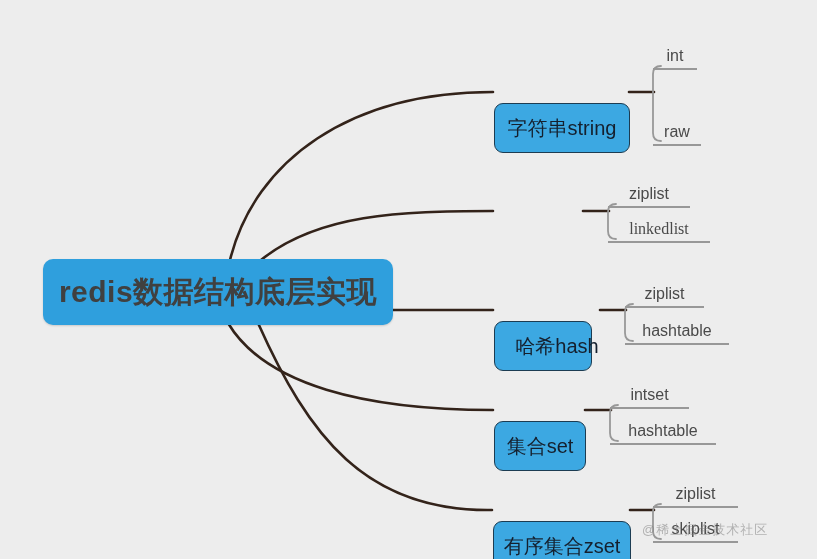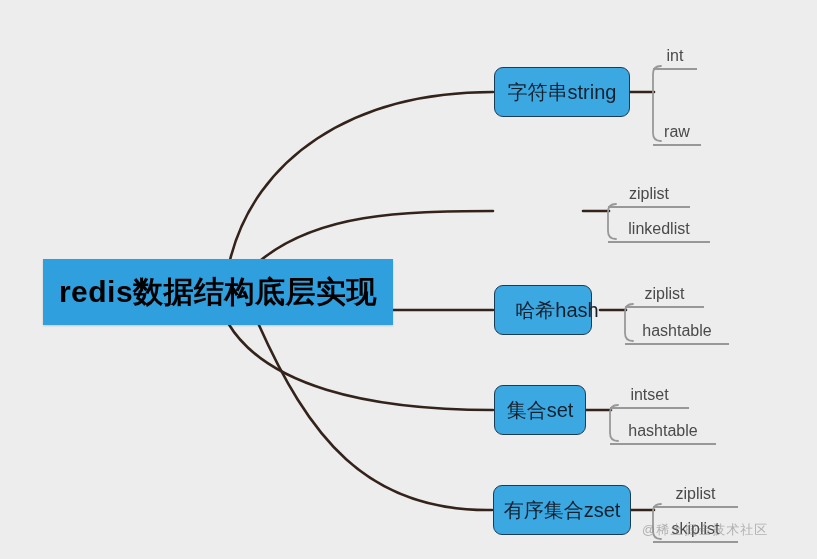--- a/index.html
+++ b/index.html
@@ -18,54 +18,55 @@
     pointer-events:none;
   }
   .edges path.dark{
     fill:none;stroke:#33231a;stroke-width:2.6;stroke-linecap:round;
   }
   .edges path.gray{
     fill:none;stroke:#989898;stroke-width:1.8;stroke-linecap:round;
   }
   .root-node{
     position:absolute;left:43px;top:259px;width:350px;height:66px;
-    background:#2f9fdd;border-radius:0;
+    background:#2f9fdd;border-radius:10px;
     display:flex;align-items:center;justify-content:center;
-    color:#000000;font-size:30px;font-weight:600;
+    color:#404040;font-size:30px;font-weight:600;
     white-space:nowrap;letter-spacing:0.5px;
     box-shadow:0 1px 2px rgba(0,0,0,0.15);
     cursor:default;
   }
   .branch-node{
     position:absolute;height:50px;
     background:#3ca8e2;border:1.6px solid #1c3c52;border-radius:9px;
     box-sizing:border-box;
     display:flex;align-items:center;justify-content:center;
     color:#15202e;font-size:20px;font-weight:500;
     white-space:nowrap;
     cursor:default;
+    margin-top:36px;
   }
   .bn-string{left:494px;top:67px;width:136px;}
   .bn-list{left:494px;top:186px;width:90px;}
   .bn-hash{left:494px;top:285px;width:98px;padding-left:28px;}
   .bn-set{left:494px;top:385px;width:92px;}
   .bn-zset{left:493px;top:485px;width:138px;}
   .leaf{
     position:absolute;height:26px;box-sizing:content-box;
     border-bottom:2px solid #989898;
     display:flex;align-items:flex-end;justify-content:center;
     padding-bottom:3px;
     color:#4a4a4a;font-size:16px;white-space:nowrap;
     cursor:default;
   }
   .lf-int{left:653px;top:39px;width:44px;}
   .lf-embstr{left:653px;top:77px;width:85px;}
   .lf-raw{left:653px;top:115px;width:48px;}
   .lf-ziplist-list{left:608px;top:177px;width:82px;}
-  .lf-linkedlist{left:608px;top:212px;width:102px;}
+  .lf-linkedlist{left:608px;top:212px;width:102px;font-family:Liberation Serif, serif;}
   .lf-ziplist-hash{left:625px;top:277px;width:79px;}
   .lf-hashtable-hash{left:625px;top:314px;width:104px;}
   .lf-intset{left:610px;top:378px;width:79px;}
   .lf-hashtable-set{left:610px;top:414px;width:106px;}
   .lf-ziplist-zset{left:653px;top:477px;width:85px;}
   .lf-skiplist{left:653px;top:512px;width:85px;}
   .watermark{
     position:absolute;left:642px;top:521px;
     font-size:13px;color:rgba(128,128,128,0.55);
     letter-spacing:1px;white-space:nowrap;z-index:5;

